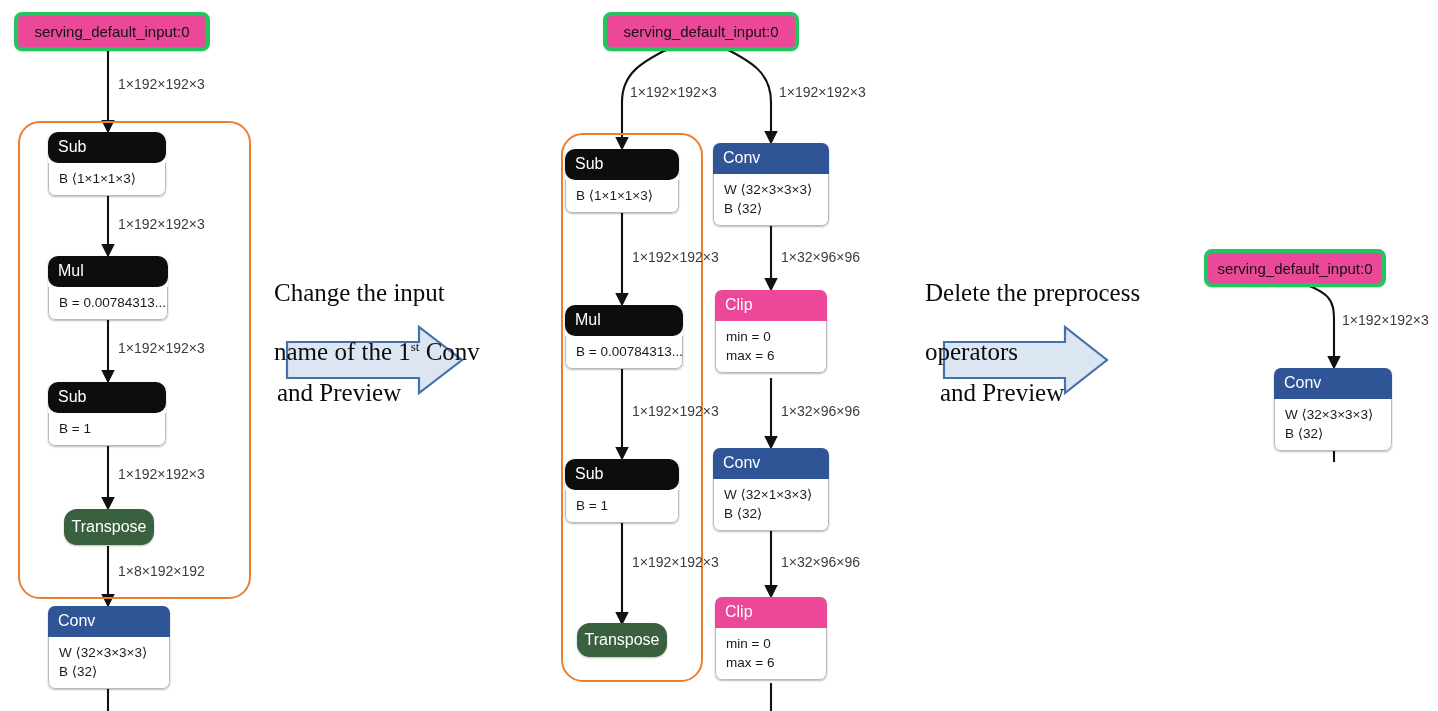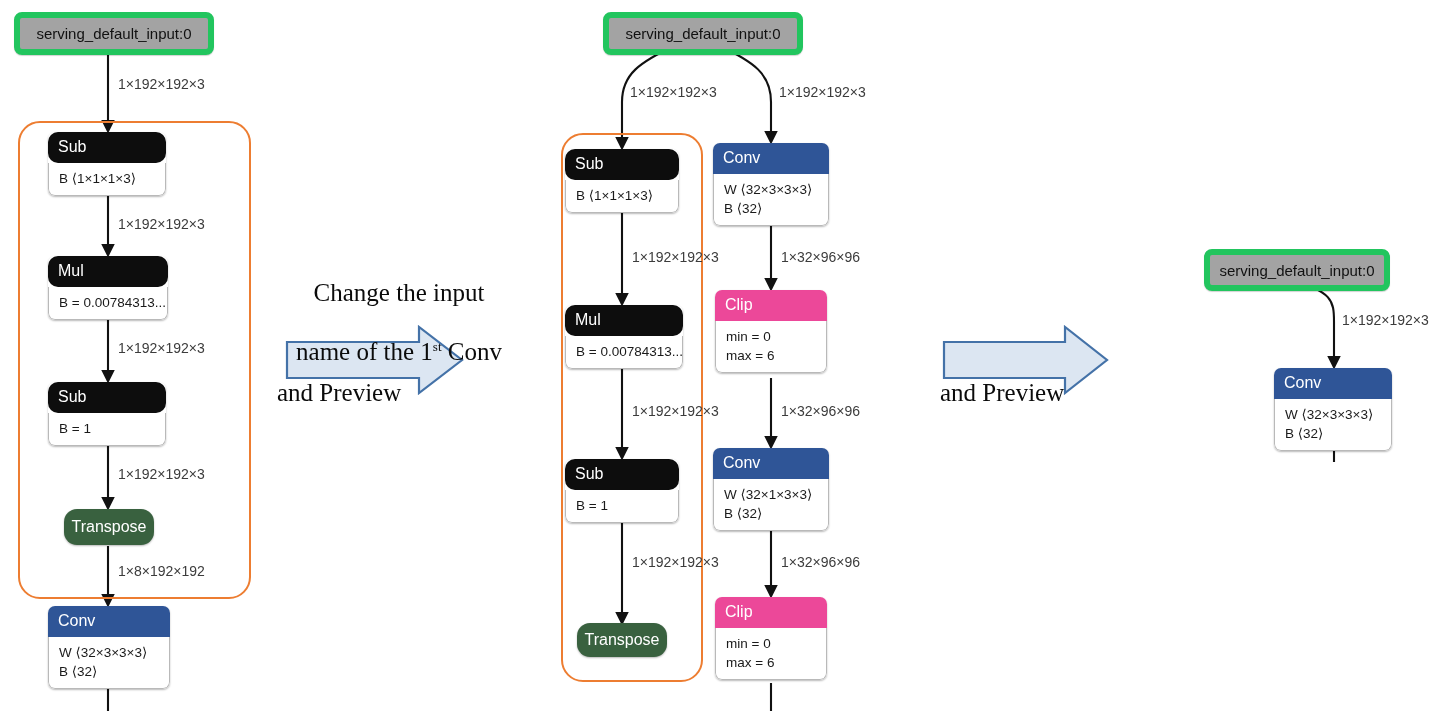--- a/index.html
+++ b/index.html
@@ -10,21 +10,21 @@
   
   .node{position:absolute;border-radius:7px;overflow:hidden;
         box-shadow:0 1px 2px rgba(0,0,0,.28);}
   .node .hdr{font-size:16px;line-height:1;padding:7px 10px 8px 10px;color:#ffffff;}
   .node .body{background:#ffffff;border:1px solid #b9b9b9;border-top:none;
               border-radius:0 0 7px 7px;padding:6px 10px 7px 10px;}
   .node .row{font-size:13.5px;color:#1a1a1a;line-height:1.42;white-space:nowrap;}
   .hdr-black{background:#0d0d0d;border-radius:10px;}
   .hdr-blue{background:#2f5597;}
   .hdr-red{background:#ec4899;}
-  .pill{position:absolute;border-radius:8px;background:#a3a3a3;border:6px solid #22c55e;
+  .pill{position:absolute;border-radius:8px;background:#ec4899;border:4px solid #22c55e;
         font-size:15px;color:#111;display:flex;align-items:center;justify-content:center;
         white-space:nowrap;box-shadow:0 1px 1px rgba(0,0,0,.18);}
   .simple{position:absolute;border-radius:13px;background:#39613f;color:#fff;
           font-size:16px;display:flex;align-items:center;justify-content:center;
           box-shadow:0 1px 2px rgba(0,0,0,.28);}
 
   
   .elabel{position:absolute;font-size:14px;color:#3c3c3c;white-space:nowrap;}
 
   
@@ -122,21 +122,21 @@
   <div class="elabel" style="left:118px;top:563px;">1×8×192×192</div>
 
   <div class="node" style="left:48px;top:606px;width:122px;">
     <div class="hdr hdr-blue">Conv</div>
     <div class="body">
       <div class="row">W ⟨32×3×3×3⟩</div>
       <div class="row">B ⟨32⟩</div>
     </div>
   </div>
 
-  <div class="caption" style="left:274px;top:248px;width:250px;text-align:center;">
+  <div class="caption" style="left:274px;top:248px;width:250px;">
     <span>Change the input</span><br>
     <span>name of the 1</span><sup>st</sup><span> Conv</span>
   </div>
   <div class="caption" style="left:277px;top:378px;">and Preview</div>
 
   <div class="frame" style="left:561px;top:133px;width:138px;height:545px;"></div>
 
   <div class="pill" style="left:603px;top:12px;width:188px;height:31px;">serving_default_input:0</div>
 
   <div class="elabel" style="left:630px;top:84px;">1×192×192×3</div>
@@ -199,20 +199,24 @@
   <div class="simple" style="left:577px;top:623px;width:90px;height:34px;">Transpose</div>
 
   <div class="node" style="left:715px;top:597px;width:112px;">
     <div class="hdr hdr-red">Clip</div>
     <div class="body">
       <div class="row">min = 0</div>
       <div class="row">max = 6</div>
     </div>
   </div>
 
+  <div class="caption" style="left:925px;top:248px;width:265px;">
+    <span>Delete the preprocess</span><br>
+    <span>operators</span>
+  </div>
   <div class="caption" style="left:940px;top:378px;">and Preview</div>
 
   <div class="pill" style="left:1204px;top:249px;width:174px;height:30px;">serving_default_input:0</div>
 
   <div class="elabel" style="left:1342px;top:312px;">1×192×192×3</div>
 
   <div class="node" style="left:1274px;top:368px;width:118px;">
     <div class="hdr hdr-blue">Conv</div>
     <div class="body">
       <div class="row">W ⟨32×3×3×3⟩</div>

